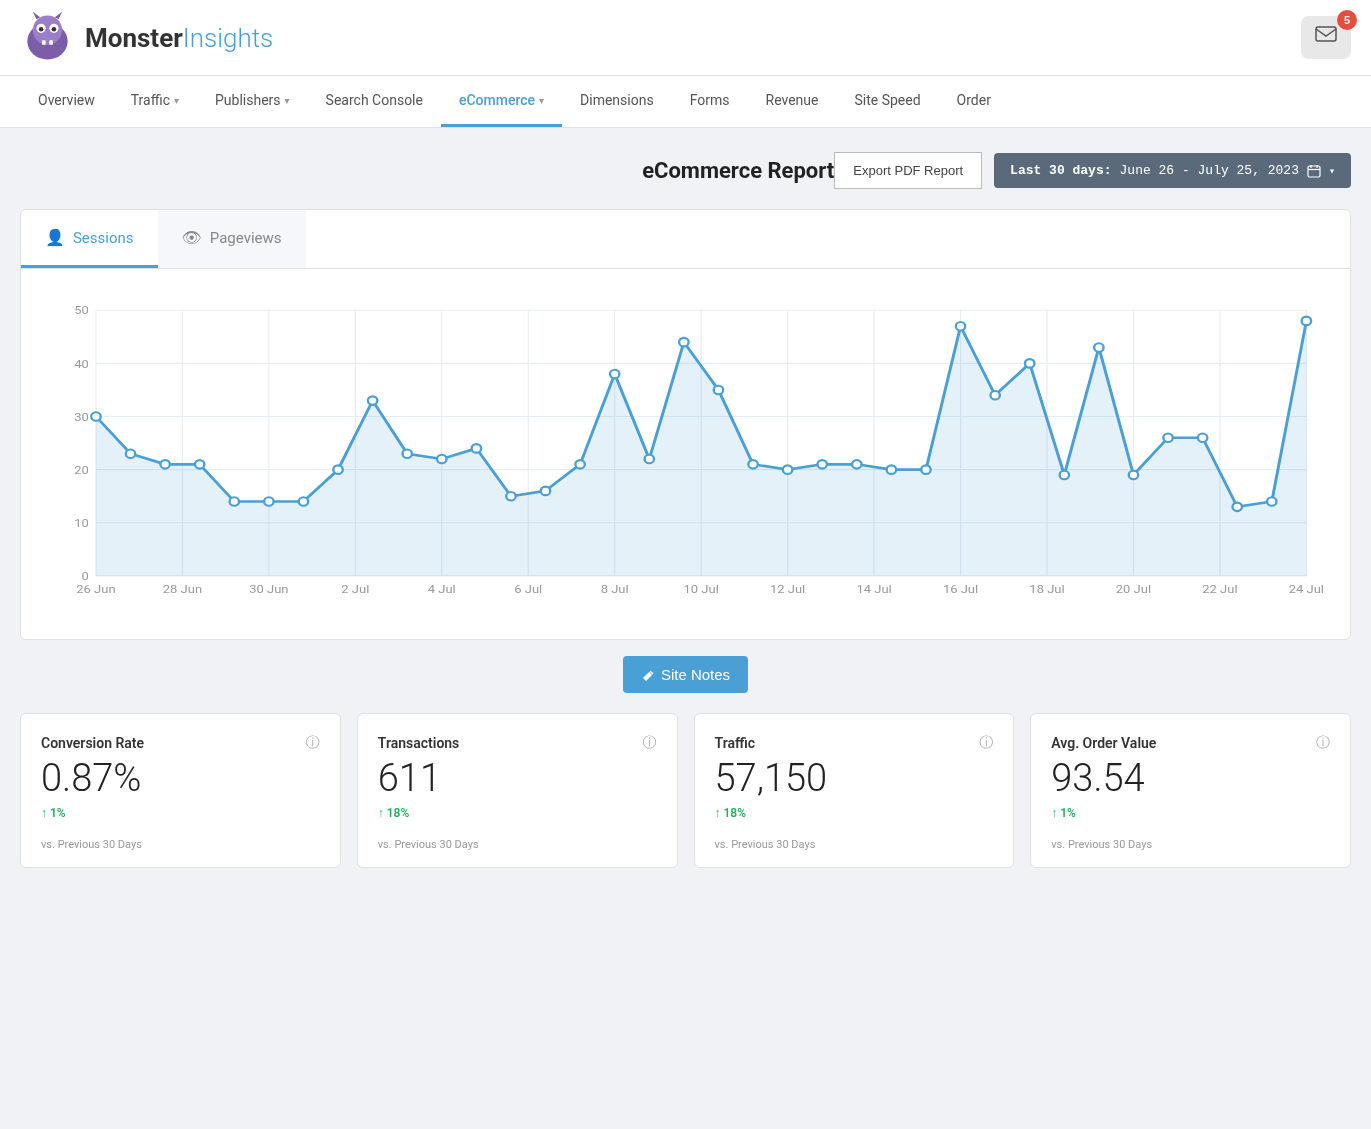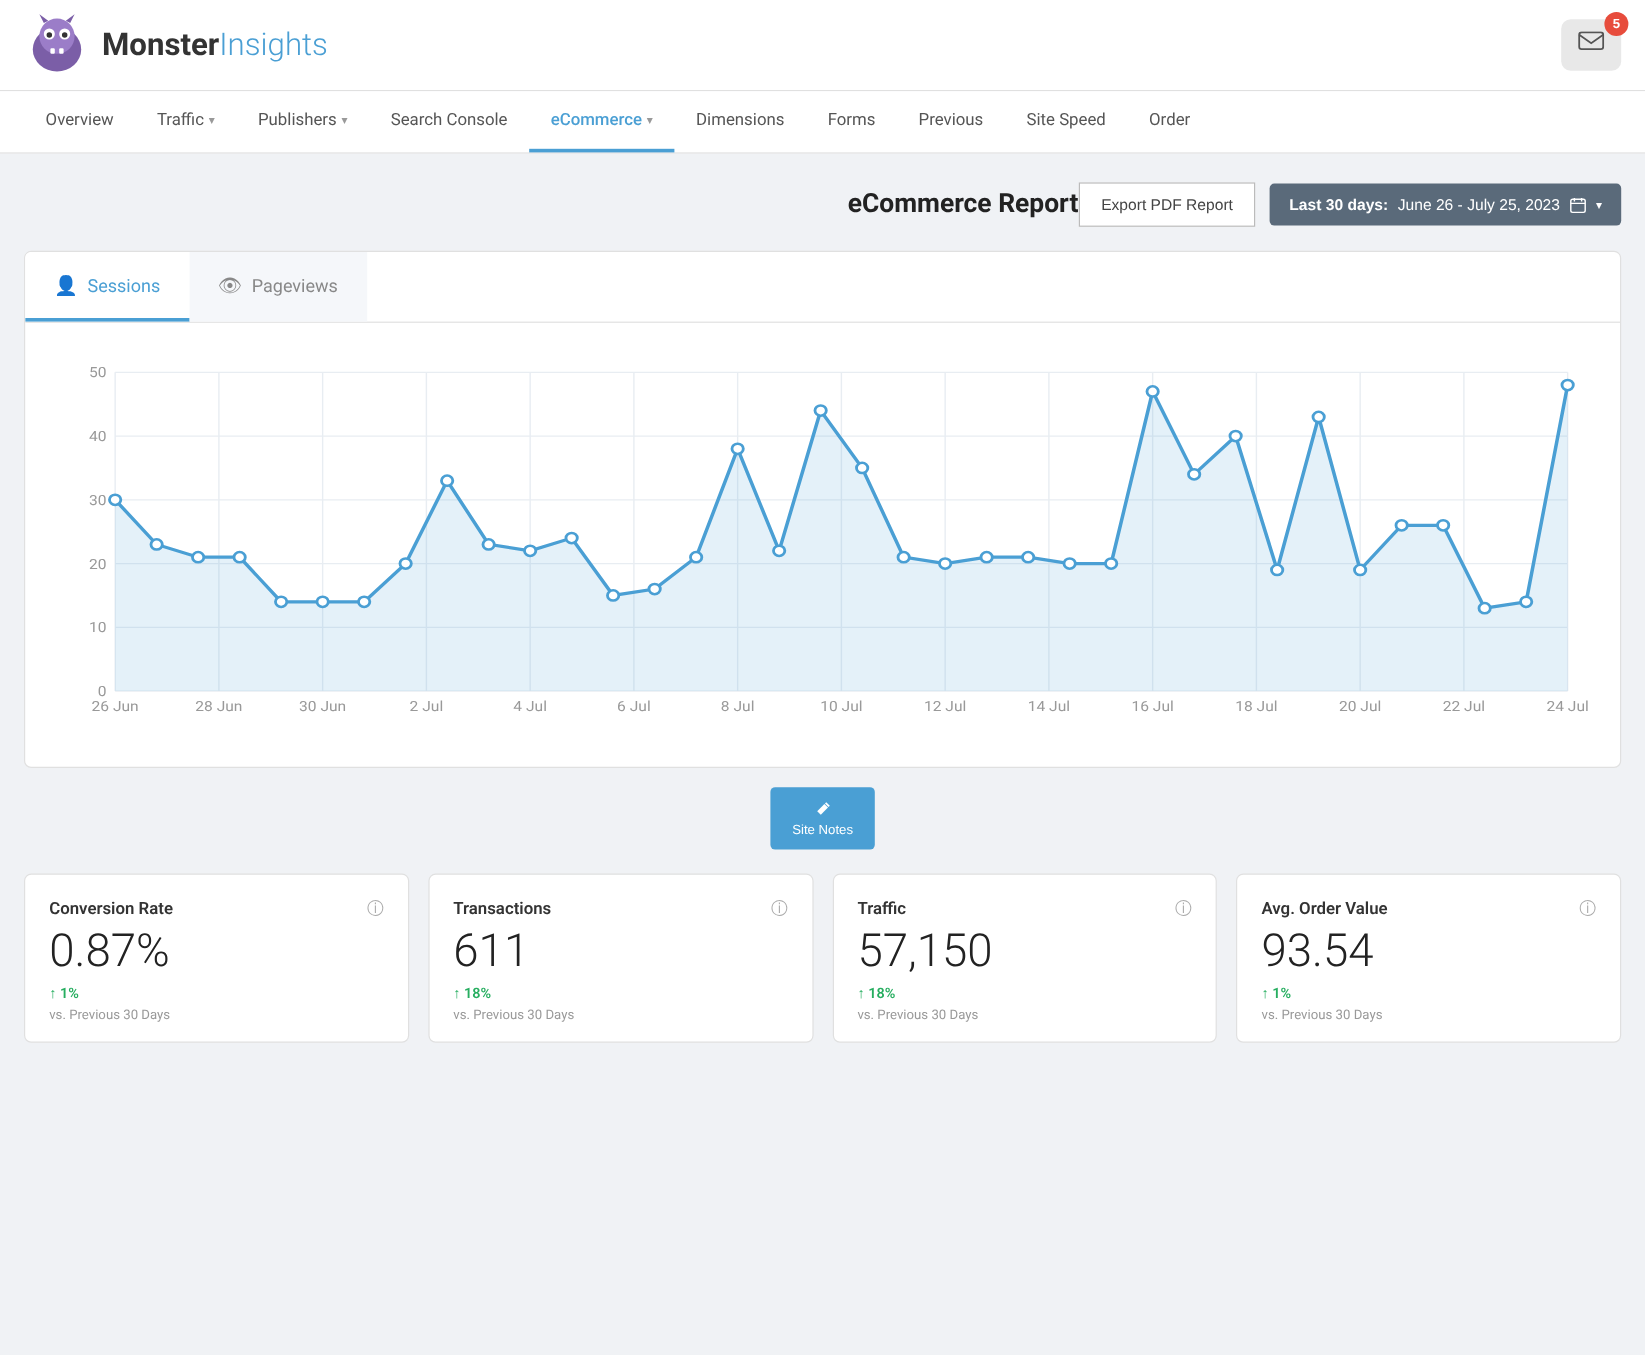--- a/index.html
+++ b/index.html
@@ -123,20 +123,21 @@
       background: #5a6a7a;
       border: none;
       border-radius: 4px;
       padding: 10px 16px;
       font-size: 13px;
       color: #fff;
       cursor: pointer;
       display: flex;
       align-items: center;
       gap: 8px;
+      font-family: Liberation Mono, monospace;
     }
     .btn-daterange .bold-label { font-weight: 700; }
 
     
     .chart-card {
       background: #fff;
       border-radius: 6px;
       border: 1px solid #e0e0e0;
       overflow: hidden;
       margin-bottom: 16px;
@@ -185,26 +186,25 @@
       display: flex;
       justify-content: center;
       margin-bottom: 20px;
     }
     .btn-site-notes {
       background: #4a9fd4;
       border: none;
       border-radius: 4px;
       padding: 10px 18px;
       color: #fff;
-      font-size: 11px;
+      font-size: 15px;
       cursor: pointer;
       display: flex;
       align-items: center;
       gap: 6px;
-      flex-direction: column;
     }
 
     
     .metric-cards {
       display: grid;
       grid-template-columns: repeat(4, 1fr);
       gap: 16px;
     }
     .metric-card {
       background: #fff;
@@ -239,21 +239,21 @@
       font-size: 12px;
       color: #27ae60;
       font-weight: 600;
     }
     .metric-change.up::before {
       content: '↑ ';
     }
     .metric-vs {
       font-size: 11px;
       color: #999;
-      margin-top: 4px;
+      margin-top: 18px;
     }
   </style>
 </head>
 <body>
 
 <div class="header">
   <div class="logo">
 
     <svg class="logo-icon" viewBox="0 0 60 60">
       <ellipse cx="30" cy="34" rx="22" ry="20" fill="#7b5ea7"></ellipse>
@@ -304,21 +304,21 @@
     <span>eCommerce</span>
     <span class="chevron">▾</span>
   </a>
   <a class="nav-item">
     <span>Dimensions</span>
   </a>
   <a class="nav-item">
     <span>Forms</span>
   </a>
   <a class="nav-item">
-    <span>Previous</span>
+    <span>Revenue</span>
   </a>
   <a class="nav-item">
     <span>Site Speed</span>
   </a>
   <a class="nav-item">
     <span>Order</span>
   </a>
 </nav>
 
 <div class="page">

